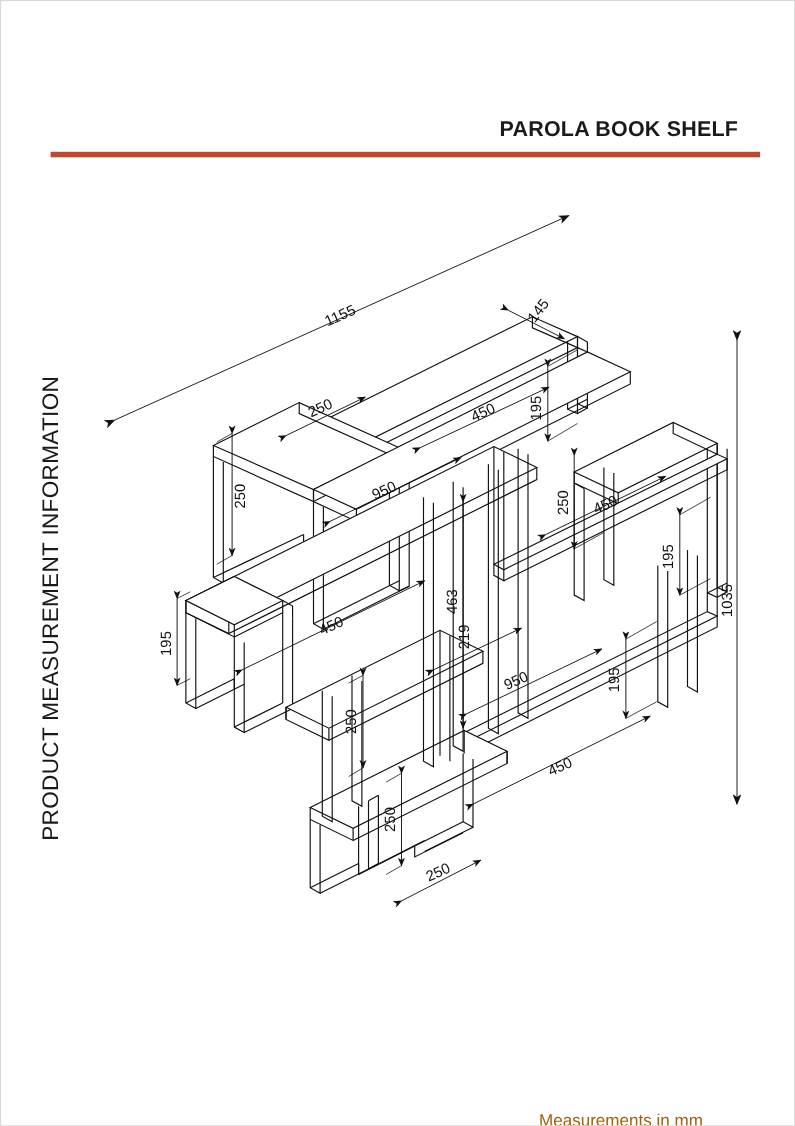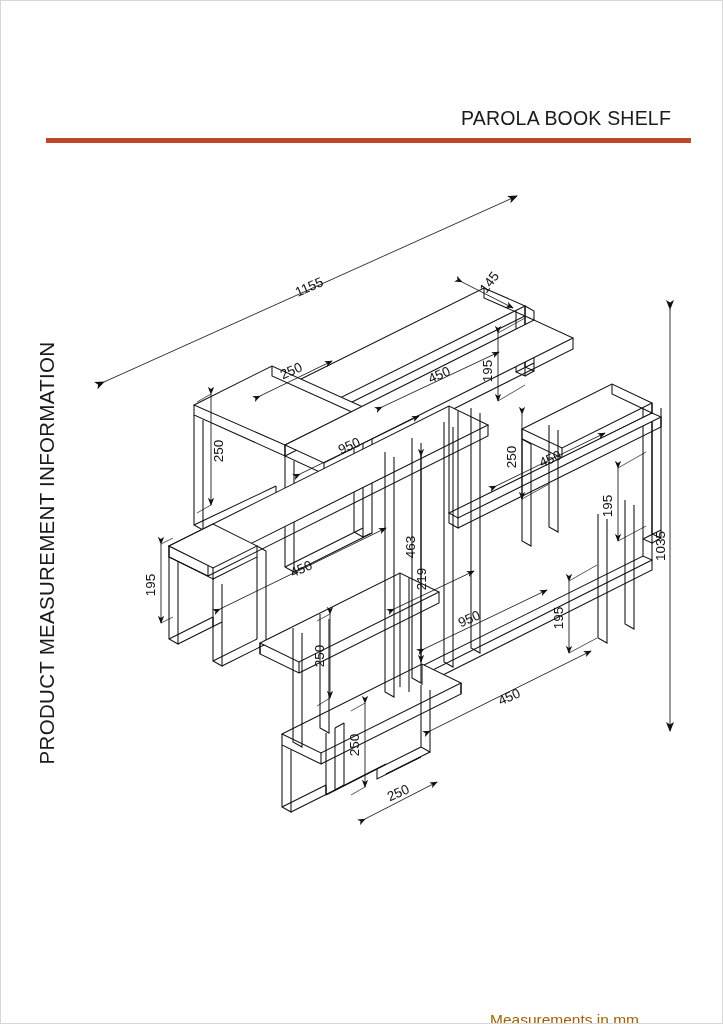--- a/index.html
+++ b/index.html
@@ -17,21 +17,21 @@
     background: #ffffff;
     box-sizing: border-box;
     border: 1px solid #d8d8d8;
     overflow: hidden;
   }
   #title {
     position: absolute;
     right: 51px;
     top: 106px;
     font-size: 19.5px;
-    font-weight: normal;
+    font-weight: bold;
     letter-spacing: 0.2px;
     color: #1a1a1a;
     white-space: nowrap;
   }
   #accent-rule {
     position: absolute;
     left: 45px;
     top: 137px;
     width: 645px;
     height: 5px;

